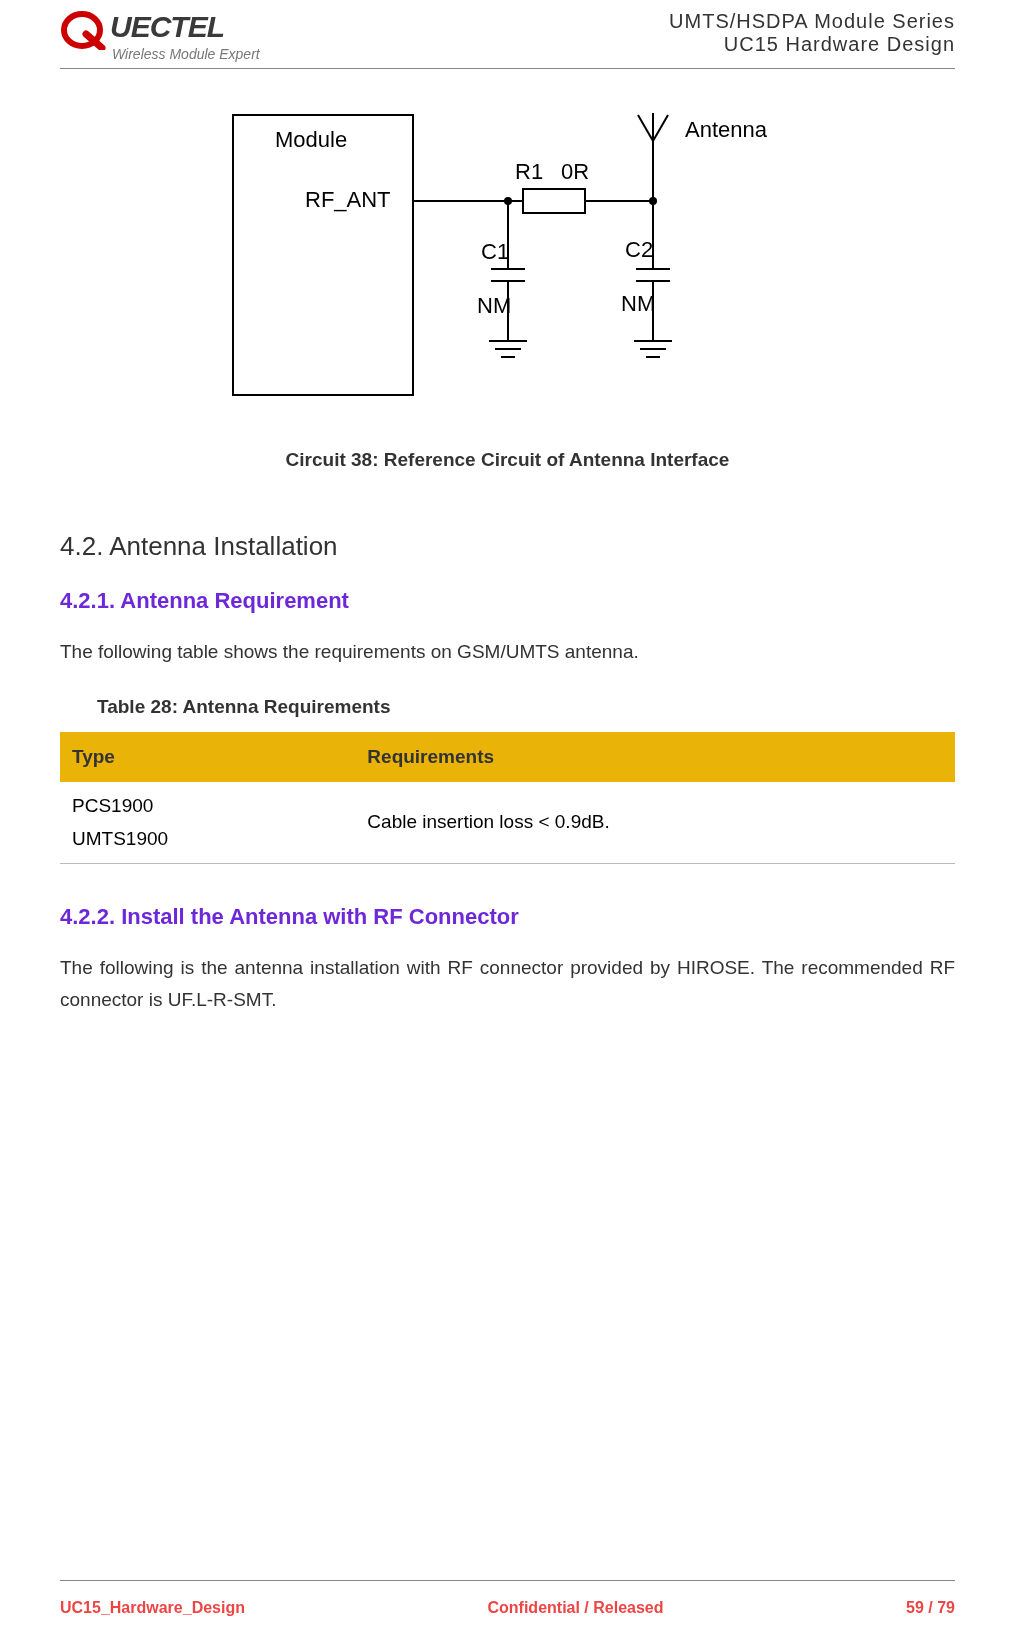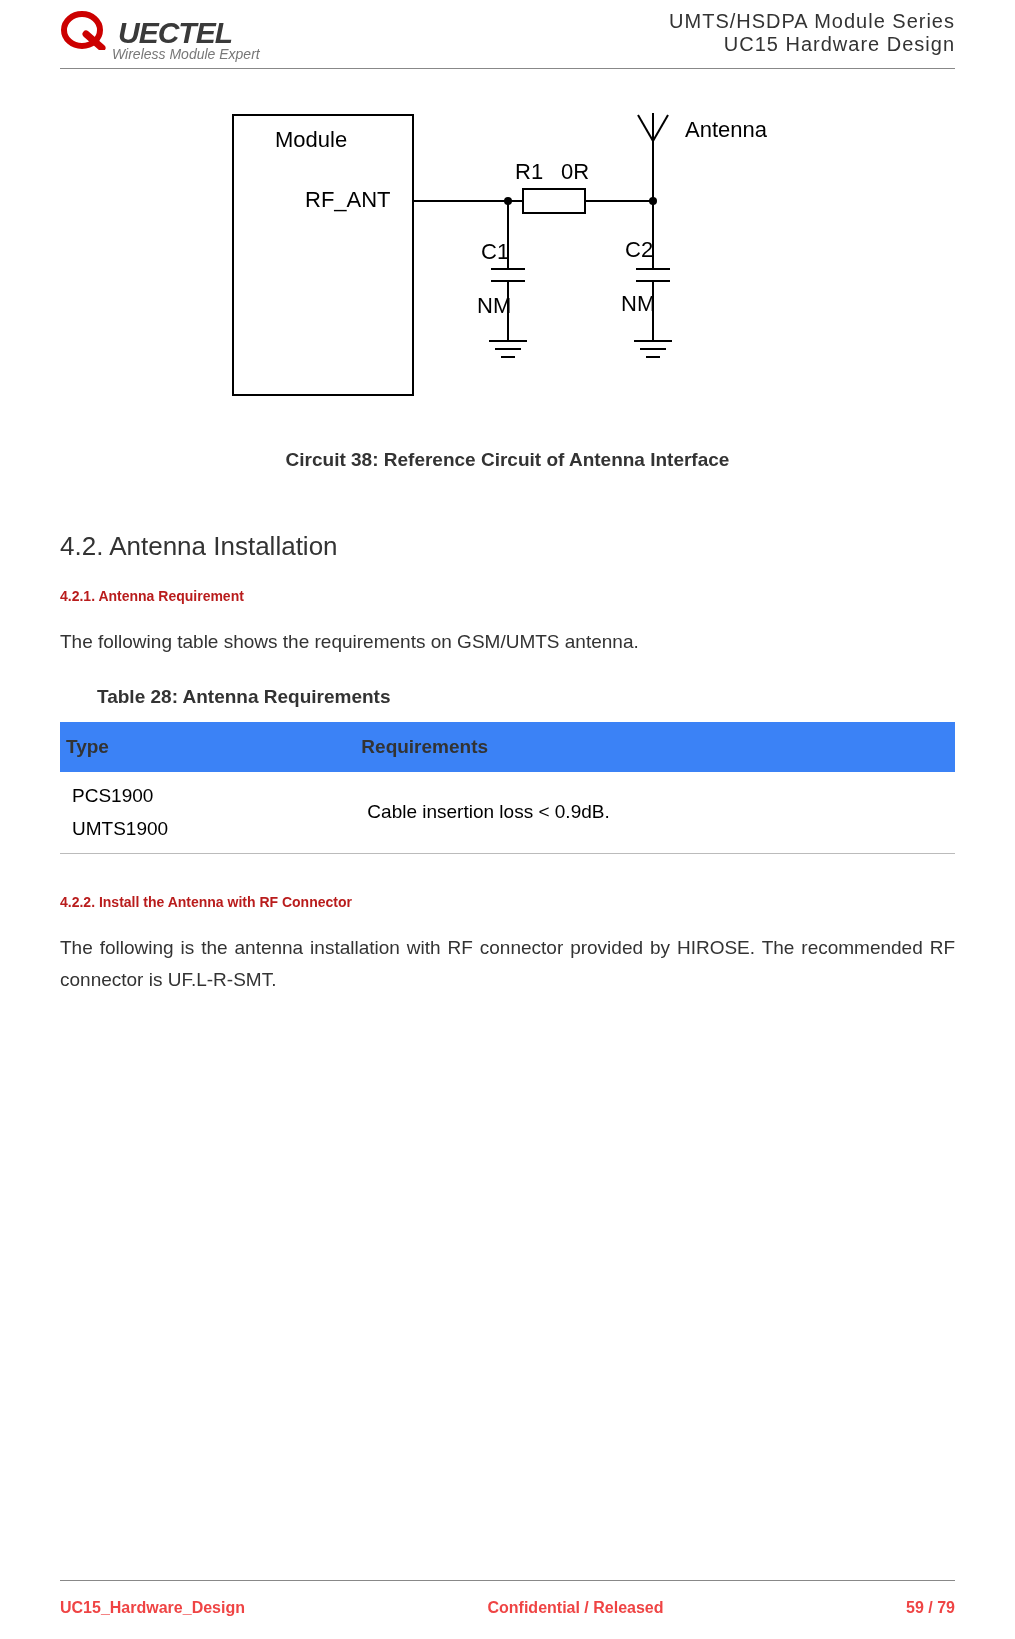--- a/index.html
+++ b/index.html
@@ -20,21 +20,21 @@
     }
     .header {
       display: flex;
       justify-content: space-between;
       align-items: flex-start;
       padding-top: 10px;
       border-bottom: 1px solid #888;
       padding-bottom: 6px;
     }
     .logo-block { display: flex; flex-direction: column; }
-    .logo-top { display: flex; align-items: flex-end; gap: 10px; }
+    .logo-top { display: flex; align-items: flex-start; gap: 2px; }
     .q-letter {
       width: 48px; height: 40px; position: relative;
     }
     .q-letter svg { width: 100%; height: 100%; }
     .rest-letters {
       font-size: 30px; font-weight: 900; letter-spacing: -1px;
       font-style: italic; color: #3a3a3a;
     }
     .tagline {
       font-size: 14px; color: #777; font-style: italic; margin-left: 52px; margin-top: -4px;
@@ -42,30 +42,30 @@
     .doc-titles { text-align: right; }
     .doc-title { font-size: 20px; font-weight: normal; color: #333; letter-spacing: 1px; }
     .content { flex: 1; padding-top: 40px; }
     .figure-area {
       display: flex; flex-direction: column; align-items: center;
       margin-bottom: 40px;
     }
     .circuit-svg { width: 590px; height: 310px; }
     .figure-caption { font-size: 19px; font-weight: bold; color: #333; margin-top: 30px; }
     .section-h2 { font-size: 26px; font-weight: normal; color: #333; margin-top: 60px; margin-bottom: 26px; }
-    .section-h3 { font-size: 14px; font-weight: bold; color: #b91c1c; margin-bottom: 22px; }
+    .section-h3 { font-size: 22px; font-weight: bold; color: #6d28d9; margin-bottom: 22px; }
     .body-text { font-size: 19px; color: #333; line-height: 1.7; margin-bottom: 28px; }
     .table-caption { font-size: 19px; font-weight: bold; color: #333; margin-top: 18px; margin-bottom: 14px; margin-left: 37px; }
     table.req {
       width: 100%; border-collapse: collapse; font-size: 19px;
       margin-bottom: 40px;
     }
     table.req thead th {
-      background: #3b82f6; color: #333; text-align: left;
-      padding: 14px 6px; font-weight: bold; border: none;
+      background: #eab308; color: #333; text-align: left;
+      padding: 14px 12px; font-weight: bold; border: none;
     }
     table.req tbody td {
       padding: 8px 12px; border-bottom: 1px solid #bbb; vertical-align: middle;
       line-height: 1.7;
     }
     table.req tbody tr:first-child td { border-top: none; }
     .footer {
       border-top: 1px solid #888;
       display: flex; justify-content: space-between;
       padding: 18px 0 22px 0;

